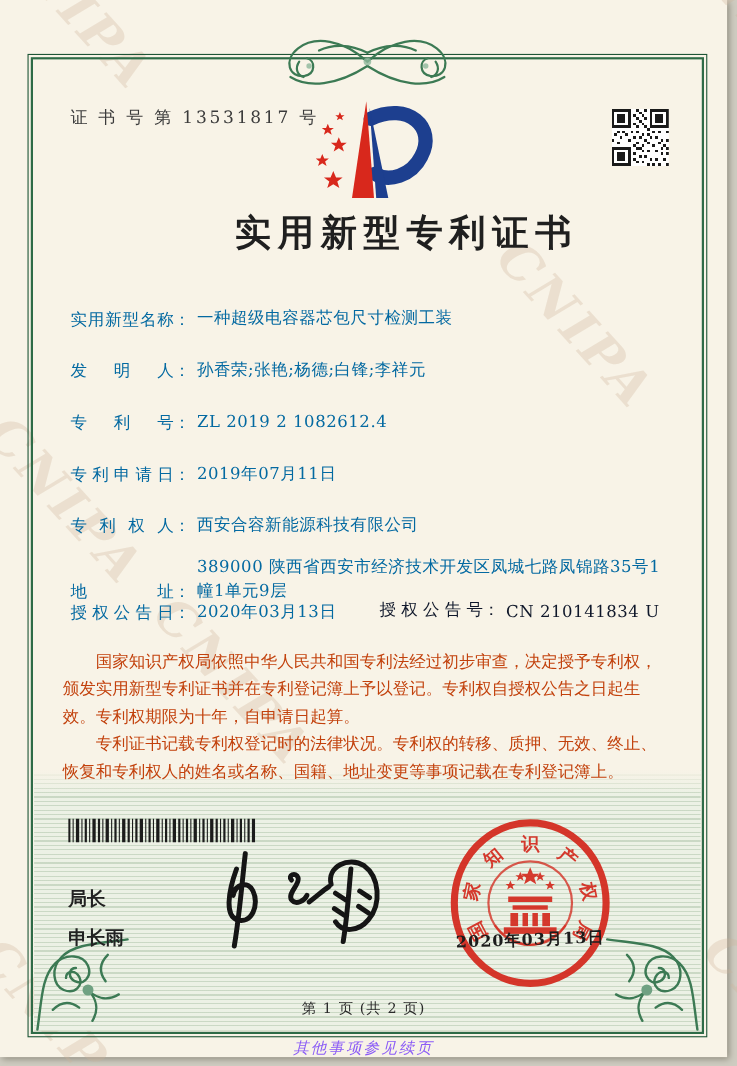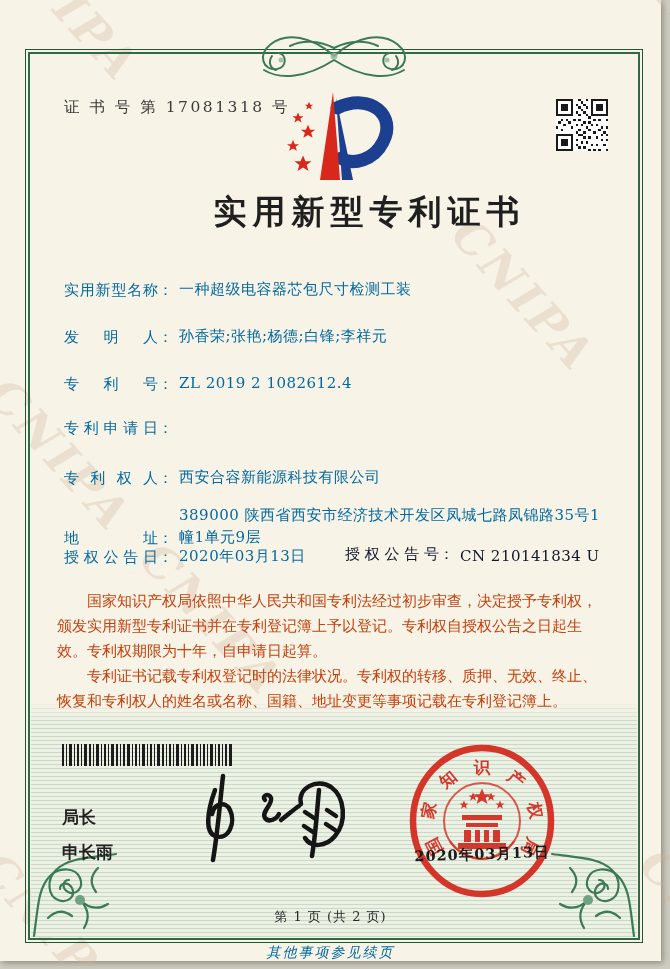--- a/index.html
+++ b/index.html
@@ -75,21 +75,21 @@
     position:absolute;left:404px;top:845px;width:156px;z-index:4;
     text-align:center;font-size:14.5px;font-weight:bold;color:#1c1c1c;
     transform:rotate(-2deg);letter-spacing:1px;
   }
   .pageinfo{
     position:absolute;left:0;top:908px;width:100%;z-index:2;
     text-align:center;font-size:13px;color:#2a2a2a;letter-spacing:1px;
   }
   .footnote{
     position:absolute;left:0;top:944px;width:100%;z-index:2;
-    text-align:center;font-size:14px;color:#0369a1;font-style:italic;letter-spacing:2px;
+    text-align:center;font-size:14px;color:#8b5cf6;font-style:italic;letter-spacing:2px;
   }
   .orn{position:absolute;z-index:2;}
 </style>
 </head>
 <body>
 
 <div class="page">
 
   <span class="wm" style="left:-26px;top:-22px">CNIPA</span>
   <span class="wm" style="left:592px;top:-18px">CNIPA</span>
@@ -136,21 +136,21 @@
       <path d="M90,8 C62,12 42,12 30,24 C20,34 22,50 32,54 C42,58 50,50 46,42 C42,35 34,37 34,43"></path>
       <path d="M8,90 C12,62 12,42 24,30 C34,20 50,22 54,32 C58,42 50,50 42,46 C35,42 37,34 43,34"></path>
       <path d="M22,72 C30,64 38,64 46,70"></path>
       <path d="M72,22 C64,30 64,38 70,46"></path>
       <path d="M54,54 C62,62 64,72 58,82"></path>
       <path d="M54,54 C62,62 72,64 82,58"></path>
     </g>
     <circle cx="54" cy="54" r="5" fill="#6fa182"></circle>
   </svg>
 
-  <div class="certno">证 书 号 第 17081318 号</div>
+  <div class="certno">证 书 号 第 13531817 号</div>
 
   <svg class="logo" width="120" height="94" viewBox="0 0 120 94">
     <defs>
       <path id="st" d="M0,-10 2.94,-3.09 10,-3.09 4.29,1.18 6.47,8.09 0,4 -6.47,8.09 -4.29,1.18 -10,-3.09 -2.94,-3.09 Z"></path>
     </defs>
     <path d="M54,16 C88,0 114,24 100,50 C91,68 70,74 58,66" stroke="#1d3f8f" stroke-width="13" fill="none" stroke-linecap="round"></path>
     <polygon points="50,0 57,88 37,88" fill="#d8281c"></polygon>
     <polygon points="53,6 70,88 59,88" fill="#1d3f8f"></polygon>
     <g fill="#d8281c">
       <use href="#st" transform="translate(26,14) scale(.42)"></use>
@@ -194,20 +194,21 @@
       <span class="fvalue">孙香荣;张艳;杨德;白锋;李祥元</span>
   </div>
   <div class="frow" style="top:372px">
     <span class="flabel">专利号</span>
       <span class="colon">：</span>
       <span class="fvalue">ZL 2019 2 1082612.4</span>
   </div>
   <div class="frow" style="top:419px">
     <span class="flabel">专利申请日</span>
       <span class="colon">：</span>
+      <span class="fvalue">2019年07月11日</span>
   </div>
   <div class="frow" style="top:466px">
     <span class="flabel">专利权人</span>
       <span class="colon">：</span>
       <span class="fvalue">西安合容新能源科技有限公司</span>
   </div>
   <div class="frow" style="top:504px">
     <span class="flabel">地址</span>
       <span class="colon">：</span>
       <span class="fvalue">389000 陕西省西安市经济技术开发区凤城七路凤锦路35号1幢1单元9层</span>

